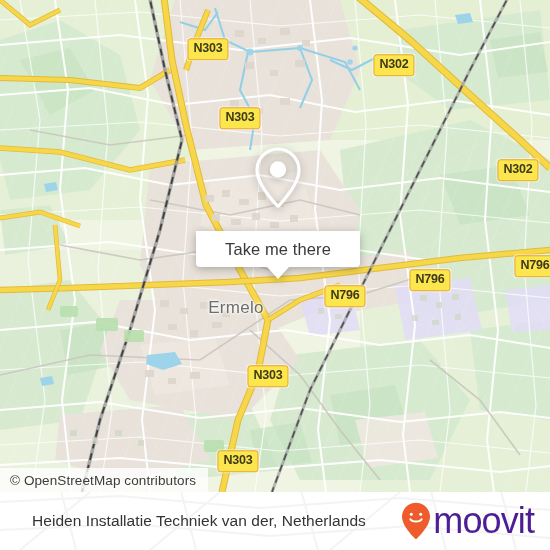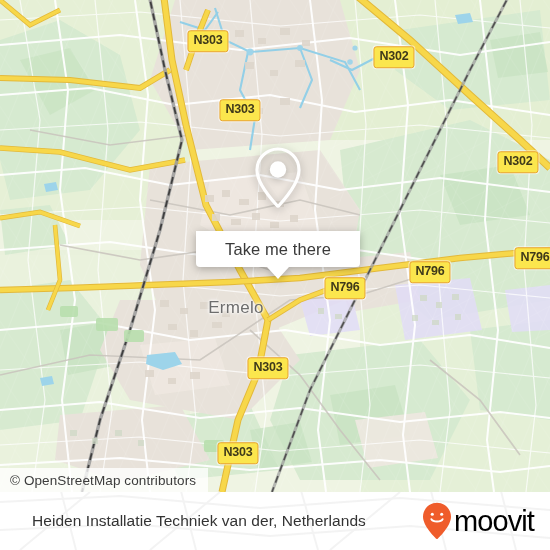--- a/index.html
+++ b/index.html
@@ -110,22 +110,22 @@
     color: #333333;
     letter-spacing: 0.05px;
     white-space: nowrap;
   }
   #brand {
     display: flex;
     align-items: center;
     gap: 2px;
   }
   #brand-name {
-    font-size: 29px;
-    color: #000000;
+    font-size: 36px;
+    color: #4c1d95;
     letter-spacing: -0.9px;
     line-height: 1;
     font-weight: 400;
   }
 </style>
 </head>
 <body>
 
 <div id="page">
 
@@ -354,21 +354,21 @@
         <rect x="204" y="440" width="20" height="12" rx="2"></rect>
         <rect x="232" y="452" width="18" height="11" rx="2"></rect>
       </g>
     </svg>
 
     <div>
       <div class="shield" style="position:absolute;left:188px;top:24px;"></div>
     </div>
   </div>
 
-  <div id="shield-layer" style="position:absolute;left:0;top:8px;width:550px;height:492px;z-index:20;pointer-events:none;">
+  <div id="shield-layer" style="position:absolute;left:0;top:16px;width:550px;height:492px;z-index:20;pointer-events:none;">
       <div style="position: absolute; left: 208px; top: 33px; transform: translate(-50%, -50%); background: rgb(251, 230, 77); border: 1.6px solid rgb(232, 163, 44); border-radius: 3px; color: rgb(63, 58, 26); font-family: &quot;Liberation Sans&quot;, sans-serif; font-weight: bold; font-size: 12.5px; line-height: 1; padding: 3px 5px 4px; letter-spacing: -0.2px; white-space: nowrap; box-shadow: rgba(255, 255, 255, 0.55) 0px 0px 0px 1px;">N303</div>
       <div style="position: absolute; left: 240px; top: 102px; transform: translate(-50%, -50%); background: rgb(251, 230, 77); border: 1.6px solid rgb(232, 163, 44); border-radius: 3px; color: rgb(63, 58, 26); font-family: &quot;Liberation Sans&quot;, sans-serif; font-weight: bold; font-size: 12.5px; line-height: 1; padding: 3px 5px 4px; letter-spacing: -0.2px; white-space: nowrap; box-shadow: rgba(255, 255, 255, 0.55) 0px 0px 0px 1px;">N303</div>
       <div style="position: absolute; left: 394px; top: 49px; transform: translate(-50%, -50%); background: rgb(251, 230, 77); border: 1.6px solid rgb(232, 163, 44); border-radius: 3px; color: rgb(63, 58, 26); font-family: &quot;Liberation Sans&quot;, sans-serif; font-weight: bold; font-size: 12.5px; line-height: 1; padding: 3px 5px 4px; letter-spacing: -0.2px; white-space: nowrap; box-shadow: rgba(255, 255, 255, 0.55) 0px 0px 0px 1px;">N302</div>
       <div style="position: absolute; left: 518px; top: 154px; transform: translate(-50%, -50%); background: rgb(251, 230, 77); border: 1.6px solid rgb(232, 163, 44); border-radius: 3px; color: rgb(63, 58, 26); font-family: &quot;Liberation Sans&quot;, sans-serif; font-weight: bold; font-size: 12.5px; line-height: 1; padding: 3px 5px 4px; letter-spacing: -0.2px; white-space: nowrap; box-shadow: rgba(255, 255, 255, 0.55) 0px 0px 0px 1px;">N302</div>
       <div style="position: absolute; left: 430px; top: 264px; transform: translate(-50%, -50%); background: rgb(251, 230, 77); border: 1.6px solid rgb(232, 163, 44); border-radius: 3px; color: rgb(63, 58, 26); font-family: &quot;Liberation Sans&quot;, sans-serif; font-weight: bold; font-size: 12.5px; line-height: 1; padding: 3px 5px 4px; letter-spacing: -0.2px; white-space: nowrap; box-shadow: rgba(255, 255, 255, 0.55) 0px 0px 0px 1px;">N796</div>
       <div style="position: absolute; left: 345px; top: 280px; transform: translate(-50%, -50%); background: rgb(251, 230, 77); border: 1.6px solid rgb(232, 163, 44); border-radius: 3px; color: rgb(63, 58, 26); font-family: &quot;Liberation Sans&quot;, sans-serif; font-weight: bold; font-size: 12.5px; line-height: 1; padding: 3px 5px 4px; letter-spacing: -0.2px; white-space: nowrap; box-shadow: rgba(255, 255, 255, 0.55) 0px 0px 0px 1px;">N796</div>
       <div style="position: absolute; left: 535px; top: 250px; transform: translate(-50%, -50%); background: rgb(251, 230, 77); border: 1.6px solid rgb(232, 163, 44); border-radius: 3px; color: rgb(63, 58, 26); font-family: &quot;Liberation Sans&quot;, sans-serif; font-weight: bold; font-size: 12.5px; line-height: 1; padding: 3px 5px 4px; letter-spacing: -0.2px; white-space: nowrap; box-shadow: rgba(255, 255, 255, 0.55) 0px 0px 0px 1px;">N796</div>
       <div style="position: absolute; left: 268px; top: 360px; transform: translate(-50%, -50%); background: rgb(251, 230, 77); border: 1.6px solid rgb(232, 163, 44); border-radius: 3px; color: rgb(63, 58, 26); font-family: &quot;Liberation Sans&quot;, sans-serif; font-weight: bold; font-size: 12.5px; line-height: 1; padding: 3px 5px 4px; letter-spacing: -0.2px; white-space: nowrap; box-shadow: rgba(255, 255, 255, 0.55) 0px 0px 0px 1px;">N303</div>
       <div style="position: absolute; left: 238px; top: 445px; transform: translate(-50%, -50%); background: rgb(251, 230, 77); border: 1.6px solid rgb(232, 163, 44); border-radius: 3px; color: rgb(63, 58, 26); font-family: &quot;Liberation Sans&quot;, sans-serif; font-weight: bold; font-size: 12.5px; line-height: 1; padding: 3px 5px 4px; letter-spacing: -0.2px; white-space: nowrap; box-shadow: rgba(255, 255, 255, 0.55) 0px 0px 0px 1px;">N303</div>
     </div>

